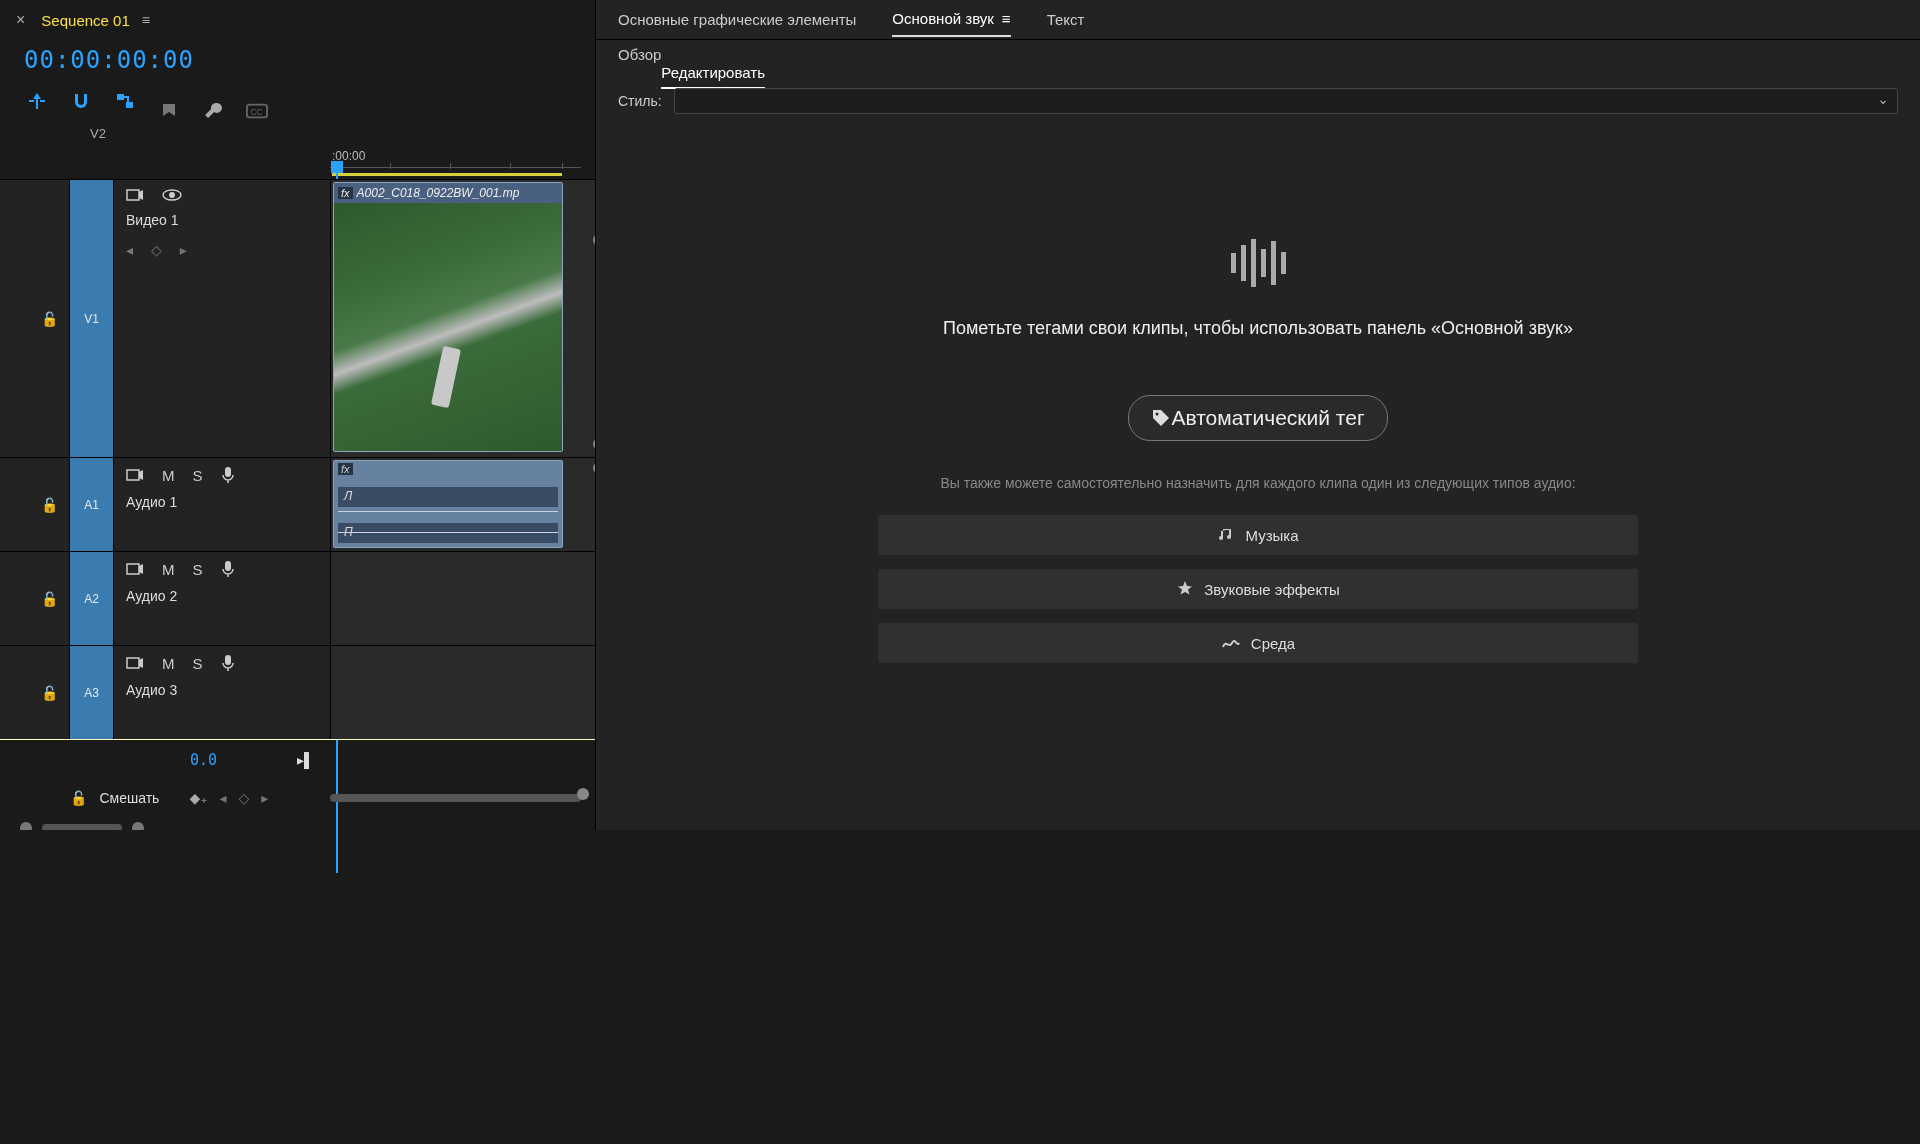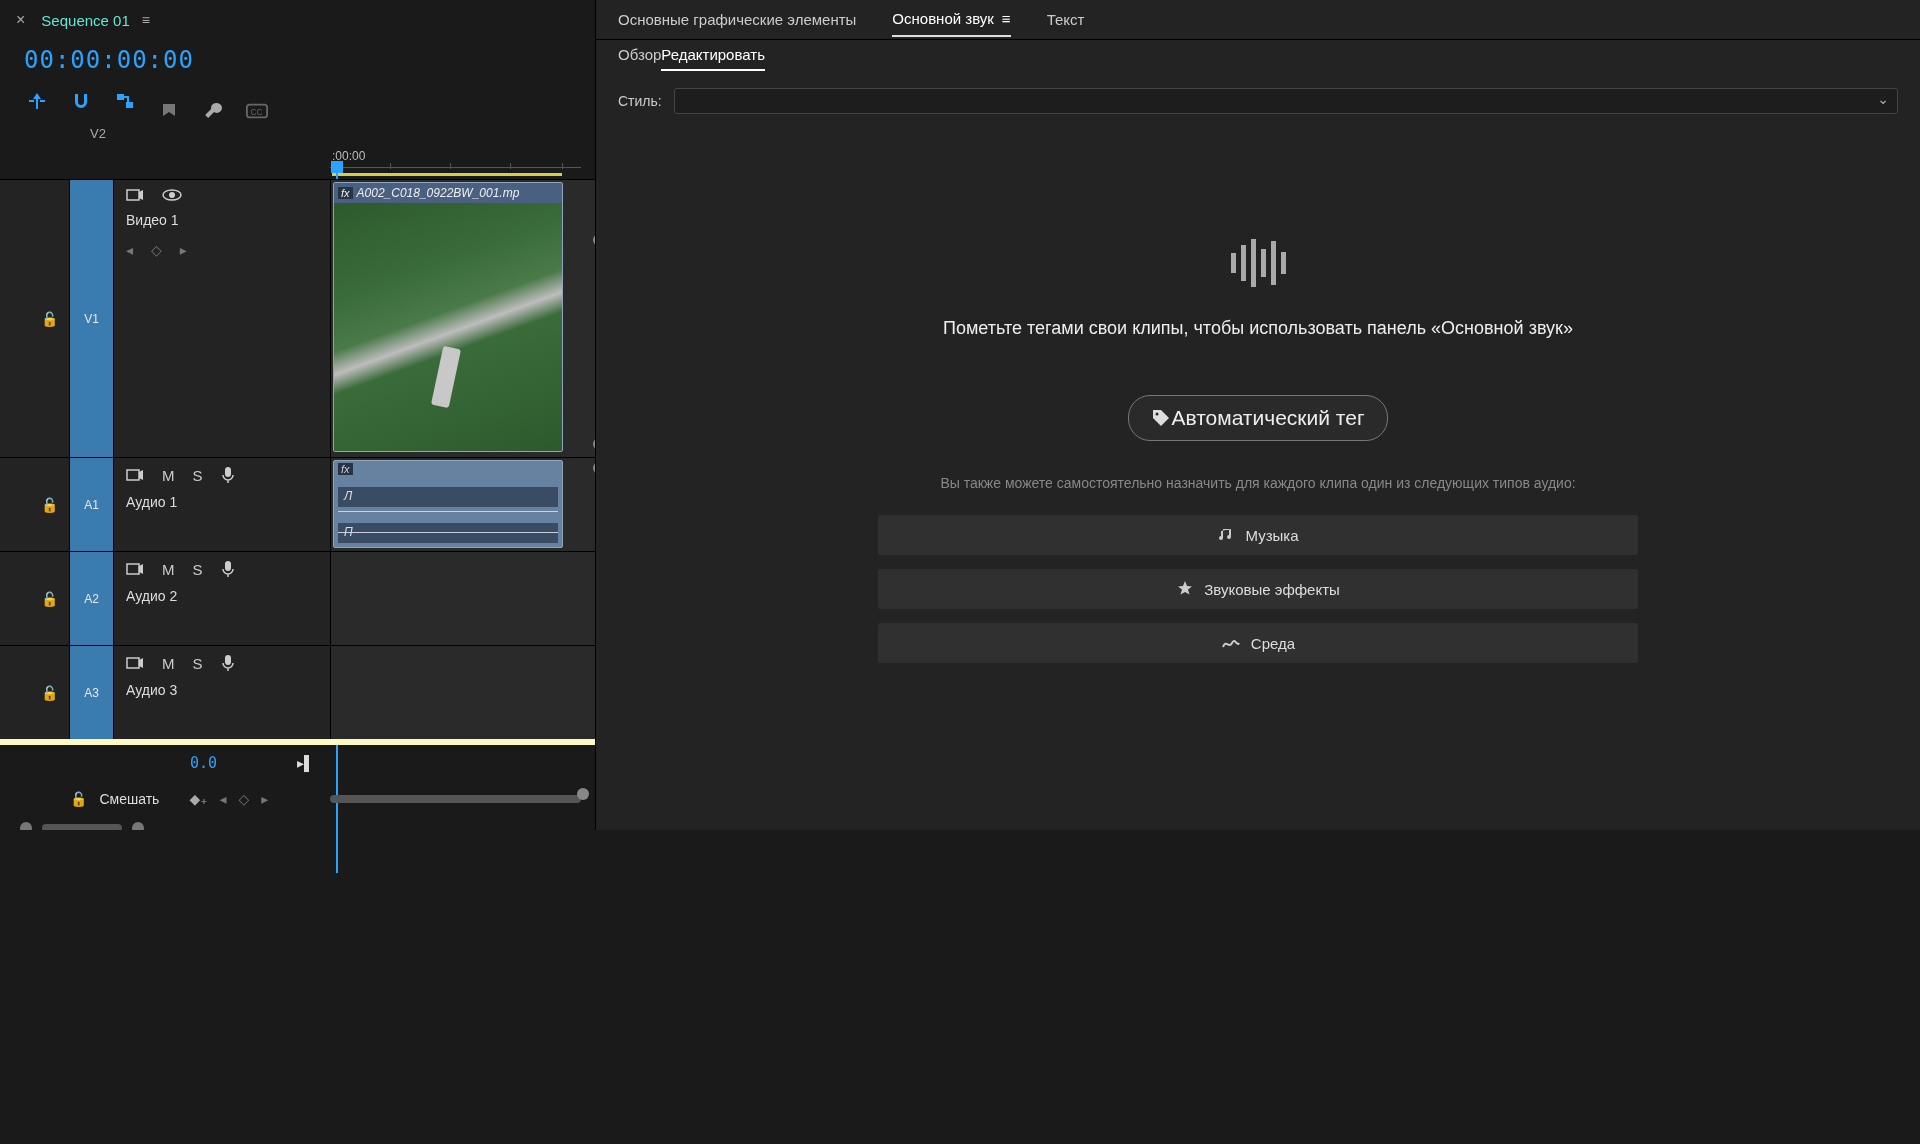--- a/index.html
+++ b/index.html
@@ -2,21 +2,21 @@
 <html><head>
 <meta charset="utf-8">
 <style>
 * { box-sizing: border-box; margin: 0; padding: 0; font-family: -apple-system, "Segoe UI", sans-serif; }
 body { background:#1a1a1a; color:#ccc; font-size:14px; width:1920px; height:1144px; overflow:hidden; }
 .app { display:flex; width:100%; height:830px; background:#232323; }
 .left { width:596px; background:#1a1a1a; display:flex; flex-direction:column; border-right:1px solid #000; }
 .right { flex:1; background:#232323; display:flex; flex-direction:column; }
 .seq-tab-bar { height:40px; display:flex; align-items:center; padding:0 8px; background:#1a1a1a; }
 .close-btn { color:#aaa; font-size:16px; padding:4px 8px; cursor:pointer; }
-.seq-title { color:#5eead4; font-size:15px; margin-left:8px; }
+.seq-title { color:#fde047; font-size:15px; margin-left:8px; }
 .menu-icon { margin-left:12px; color:#aaa; }
 .timecode-row { display:flex; align-items:baseline; padding:6px 24px 2px 24px; }
 .timecode { color:#2aa3ff; font-size:24px; font-family:monospace; font-weight:400; letter-spacing:1px; }
 .tool-row { display:flex; align-items:center; gap:22px; padding:4px 26px 6px 26px; }
 .tool-icon { width:22px; height:22px; display:flex; align-items:center; justify-content:center; color:#2aa3ff; }
 .tool-icon.gray { color:#888;margin-top:20px; }
 .v2-label { color:#aaa; font-size:13px; margin-left:90px; margin-top:-2px; margin-bottom:8px; }
 .ruler-area { position:relative; height:30px; margin-left:330px; }
 .ruler-label { position:absolute; left:2px; top:0; color:#bbb; font-size:12px; }
 .ruler-line { position:absolute; top:18px; left:0; right:14px; height:1px; background:#555; }
@@ -55,21 +55,21 @@
 .mix-goto { margin-left:80px; color:#ddd; }
 .mix2 { display:flex; align-items:center; padding-left:70px; gap:12px; height:38px;}
 .scroll-thumb { height:14px; display:flex; align-items:center; padding-left:20px; gap:10px; margin-top:4px;}
 .scroll-thumb .ball { width:12px; height:12px; border-radius:50%; background:#777; }
 
 .top-tabs { height:40px; display:flex; align-items:center; gap:36px; padding:0 22px; border-bottom:1px solid #000; }
 .top-tab { color:#ccc; font-size:15px; padding:8px 0; cursor:pointer; display:flex; align-items:center; gap:8px;}
 .top-tab.active { color:#fff; border-bottom:2px solid #ddd; }
 .sub-tabs { height:44px; display:flex; align-items:flex-start; padding:0 22px; }
 .sub-tab { color:#ccc; font-size:15px; padding:6px 0; cursor:pointer; }
-.sub-tab.active { color:#fff; border-bottom:2px solid #fff; }
+.sub-tab.active { color:#fff; border-bottom:2px solid #fff;margin-top:18px; }
 .file-row { padding:8px 22px; color:#ddd; font-size:14px; }
 .style-row { display:flex; align-items:center; gap:12px; padding:4px 22px 14px 22px; }
 .style-label { color:#ccc; font-size:14px; }
 .style-dd { flex:1; height:26px; background:#1d1d1d; border:1px solid #444; border-radius:3px; position:relative; }
 .style-dd::after { content:"⌄"; position:absolute; right:8px; top:2px; color:#aaa; }
 .center-area { flex:1; display:flex; flex-direction:column; align-items:center; padding-top:110px; }
 .wave-icon { display:flex; align-items:center; gap:5px; height:50px; margin-bottom:30px; }
 .wave-bar { width:5px; background:#aaa; }
 .prompt-text { color:#eee; font-size:18px; font-weight:500; text-align:center; margin-bottom:56px; max-width:900px; }
 .auto-btn { display:flex; align-items:center; gap:0; padding:10px 22px; border:1px solid #777; border-radius:22px; color:#eee; font-size:21px; cursor:pointer; background:#2a2a2a; }
@@ -277,21 +277,21 @@
                     <path d="M2 9a5 5 0 0010 0M7 14v3" stroke="#ccc" stroke-width="1.5" fill="none"></path>
                   </svg>
                 </span>
             </div>
             <div class="track-name">Аудио 3</div>
           </div>
         </div>
         <div class="track-content"></div>
       </div>
 
-      <div class="track-row mix" style="flex-direction:column; border-top:6px solid #fef9c3;">
+      <div class="track-row mix" style="flex-direction:column; border-top:1px solid #fef9c3;">
         <div class="mix-row">
           <span class="mix-val">0.0</span>
           <span class="mix-goto">▸▌</span>
         </div>
         <div class="mix2">
           <span class="lock-icon">🔓</span>
           <span class="track-name">Смешать</span>
           <span style="margin-left:18px;color:#aaa">◆₊</span>
           <span style="color:#777">◂</span>
           <span style="color:#777">◇</span>

